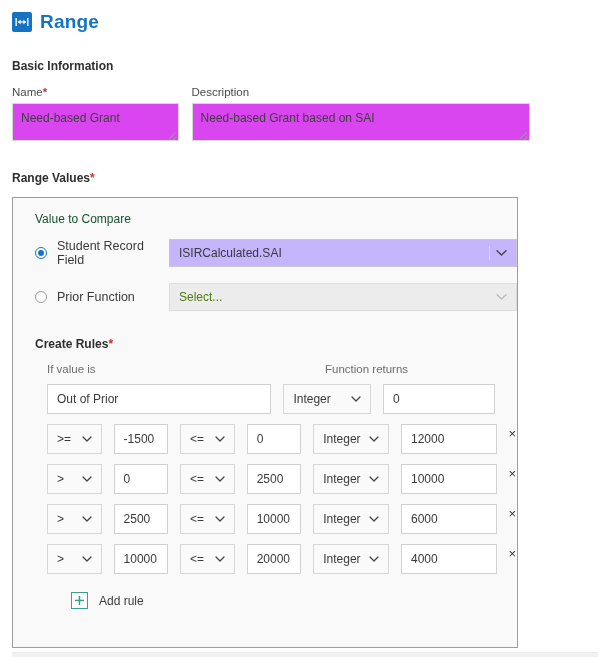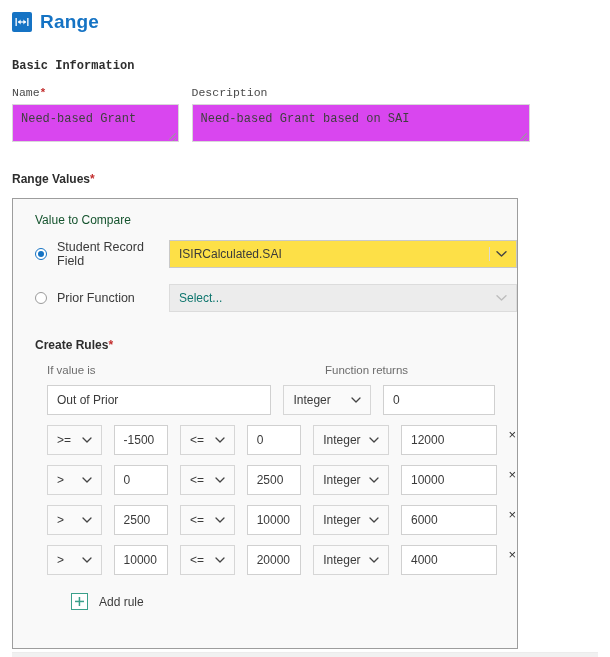--- a/index.html
+++ b/index.html
@@ -39,21 +39,21 @@
   
   .section-heading {
     font-size: 12px;
     font-weight: bold;
     color: #2e2e2e;
     margin: 0 0 0 12px;
   }
   .req { color: #c32e2e; font-weight: bold; }
 
   
-  .basic-info { margin-top: 27px; font-family: Liberation Mono, monospace; }
+  .basic-info { margin-top: 27px; }
   .fields-row {
     display: flex;
     margin: 13px 0 0 12px;
     gap: 0;
   }
   .field-name { width: 188px; }
   .field-desc { width: 382px; margin-left: 13px; }
   .field-label {
     font-size: 11.5px;
     color: #4a4a4a;
@@ -131,21 +131,21 @@
   .radio-label {
     font-size: 12.5px;
     color: #3a3a3a;
     margin-left: 10px;
     width: 148px;
   }
 
   .sel {
     height: 28px;
     border: 1px solid #c9c9c9;
-    background: #fde047;
+    background: #c4b5fd;
     display: flex;
     align-items: center;
     padding: 0 0 0 9px;
     font-size: 12px;
     color: #3a3a3a;
     position: relative;
   }
   .sel .caret {
     position: absolute;
     right: 9px; top: 50%;
@@ -153,21 +153,21 @@
     display: flex;
   }
   .sel .divider {
     position: absolute;
     right: 26px; top: 6px; bottom: 6px;
     width: 1px; background: #d9d9d9;
   }
   .sel.disabled {
     background: #ececec;
     border-color: #dcdcdc;
-    color: #0f766e;
+    color: #4d7c0f;
     align-items: center;
   }
   .sel-big { width: 348px; }
 
   .select-wrap { margin-left: 8px; }
 
   
   .create-rules-head {
     font-size: 12px;
     font-weight: bold;

